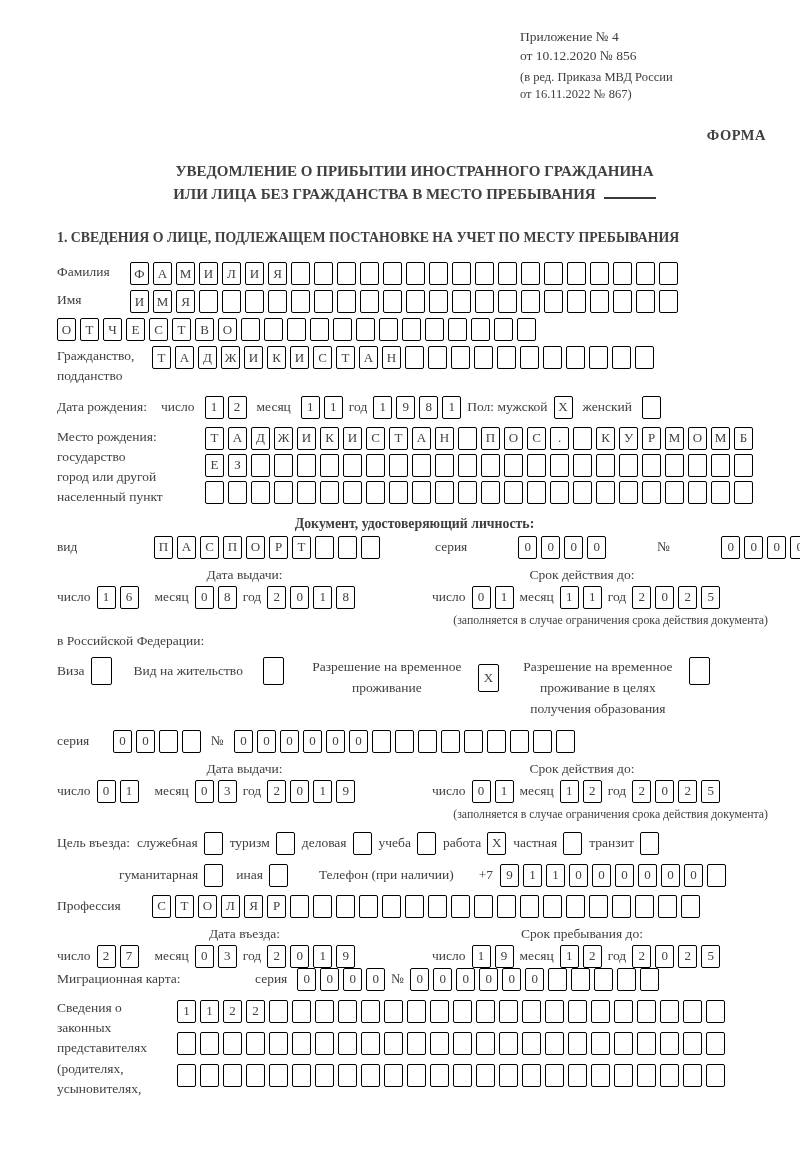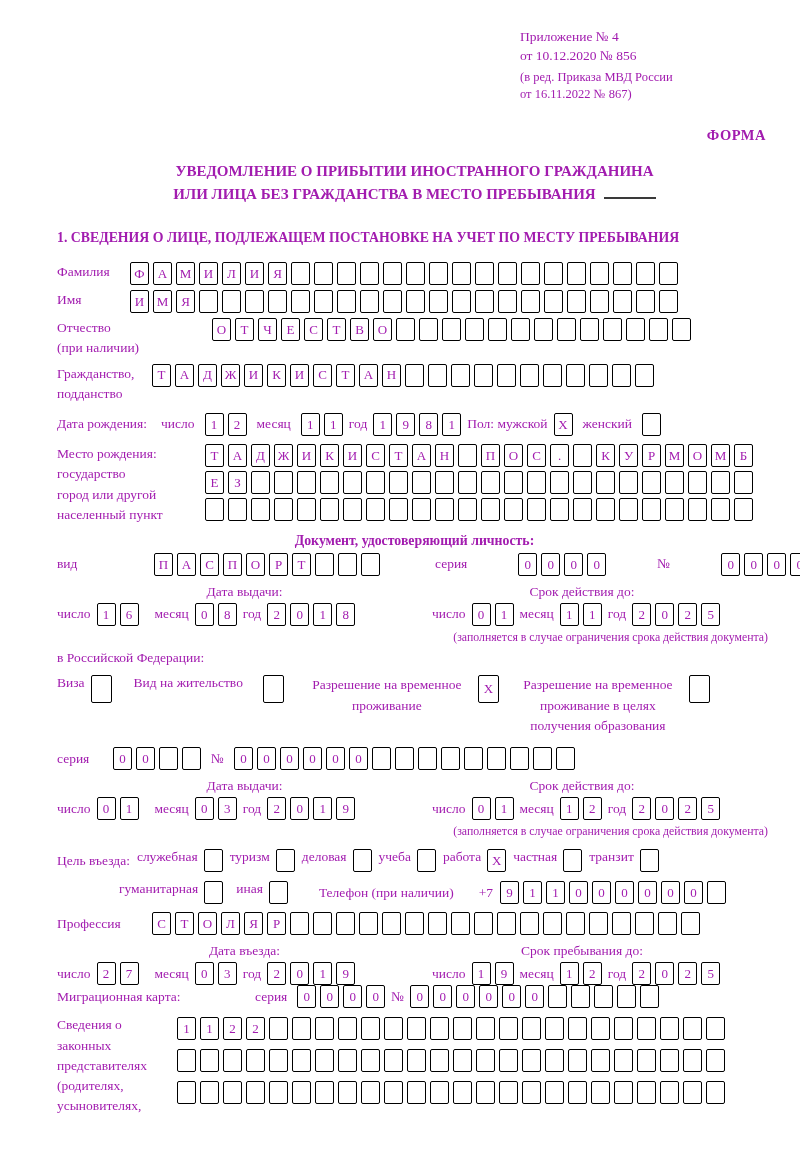--- a/index.html
+++ b/index.html
@@ -1,18 +1,18 @@
 <!DOCTYPE html>
 <html><head>
 <meta charset="utf-8">
 <style>
   * { margin:0; padding:0; box-sizing:border-box; }
   html,body { background:#fff; }
   .page {
-    width:800px; height:1163px; background:#fff; color:#a21caf;
+    width:800px; height:1163px; background:#fff; color:#404040;
     font-family:"Liberation Serif","DejaVu Serif",serif;
     padding:28px 28px 10px 57px; overflow:hidden; position:relative;
   }
   .appendix { margin-left:auto; width:252px; font-size:13.5px; line-height:1.4; }
   .appendix-note { margin-left:auto; width:252px; font-size:12.5px; line-height:1.35; margin-top:3px; }
   .form-label { text-align:right; font-weight:bold; font-size:14.5px; letter-spacing:.5px; margin:24px 6px 0 0; }
   .title { text-align:center; font-weight:bold; font-size:15px; line-height:1.55; margin-top:16px; }
   .title-blank { display:inline-block; width:52px; border-bottom:2px solid #3a3a3a; height:12px; margin-left:8px; }
   .section-title { font-weight:bold; font-size:13.8px; margin-top:24px; }
   .frow { display:flex; align-items:flex-start; margin-top:5px; font-size:13.5px; }
@@ -31,21 +31,21 @@
   .center-bold { text-align:center; font-weight:bold; font-size:13.8px; margin-top:8px; }
   .dates { display:flex; margin-top:8px; }
   .dcol1 { width:375px; }
   .dcol2 { width:300px; }
   .dhdr { text-align:center; font-size:13.5px; margin-bottom:3px; }
   .dgroup { display:flex; align-items:center; gap:6px; font-size:13.5px; }
   .note-right { text-align:right; font-size:11.8px; margin-top:4px; padding-right:4px; }
   .plain { font-size:13.5px; margin-top:8px; line-height:1.6; }
   .viza-row { display:flex; align-items:flex-start; margin-top:6px; font-size:13.5px; }
   .opt-center { text-align:center; line-height:1.55; }
-  .pair { display:flex; align-items:flex-start; gap:6px; }
+  .pair { display:flex; align-items:center; gap:6px; }
   .purpose-row { display:flex; align-items:center; gap:7px; font-size:13.5px; margin-top:10px; flex-wrap:nowrap; }
 </style>
 </head>
 <body>
 
 <div class="page">
 
   <div class="appendix">
     <div>Приложение № 4</div>
     <div>от 10.12.2020 № 856</div>
@@ -120,24 +120,20 @@
         <span class="cell"></span>
         <span class="cell"></span>
         <span class="cell"></span>
         <span class="cell"></span>
         <span class="cell"></span>
         <span class="cell"></span>
       </span>
   </div>
 
   <div class="frow">
-    <span class="lbl w155">
-      <span>Отчество</span><br>
-      <span>(при наличии)</span>
-    </span>
     <span class="cells">
         <span class="cell">О</span>
         <span class="cell">Т</span>
         <span class="cell">Ч</span>
         <span class="cell">Е</span>
         <span class="cell">С</span>
         <span class="cell">Т</span>
         <span class="cell">В</span>
         <span class="cell">О</span>
         <span class="cell"></span>

